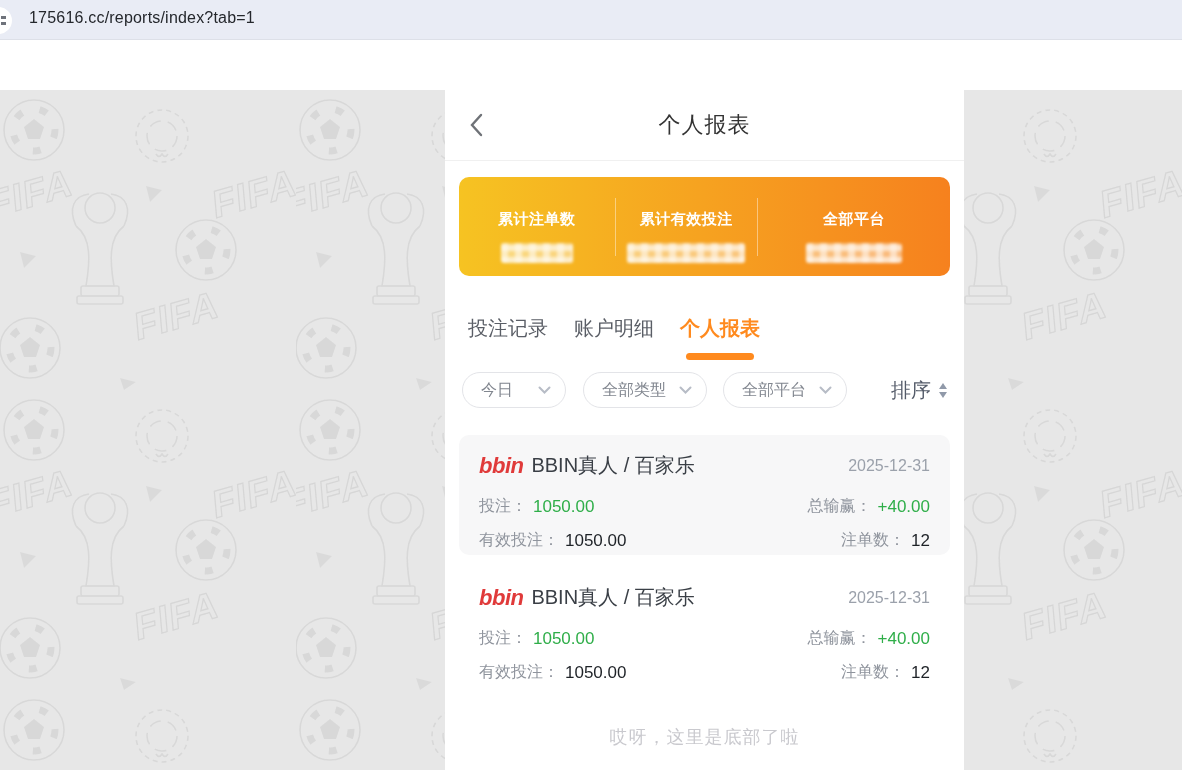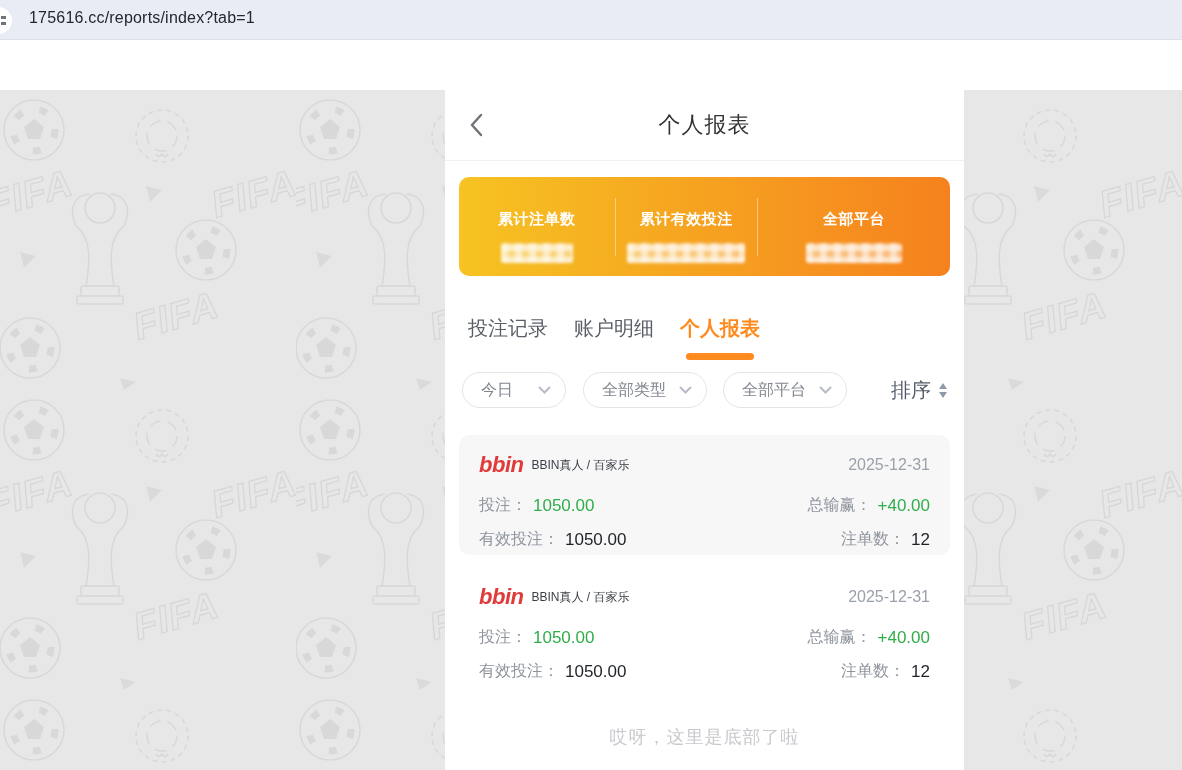--- a/index.html
+++ b/index.html
@@ -56,21 +56,21 @@
 
   
   .records { margin-top:27px; }
   .record-card { margin:0 14px; height:120px; border-radius:10px; padding:17px 20px; }
   .record-card.shaded { background:#f7f7f8; }
   .record-card + .record-card { margin-top:12px; }
   .rc-row { display:flex; align-items:center; justify-content:space-between; }
   .rc-row.r2 { margin-top:17px; } .rc-row.r3 { margin-top:13px; }
   .rc-left, .rc-right { display:flex; align-items:center; }
   .provider-logo { font-size:22px; font-weight:bold; font-style:italic; color:#e03a3a; letter-spacing:-0.5px; margin-right:8px; }
-  .game-name { font-size:12px; color:#3a3f46; }
+  .game-name { font-size:20px; color:#3a3f46; }
   .record-date { font-size:16px; color:#9ba1ab; }
   .fld-label { font-size:16px; color:#8f949d; margin-right:6px; }
   .val-green { font-size:17px; color:#2fae49; }
   .val-dark { font-size:17px; color:#1e2227; }
 
   
   .end-note { margin-top:38px; text-align:center; font-size:18px; color:#c9c9ce; letter-spacing:1px; }
 </style>
 </head>
 <body>

